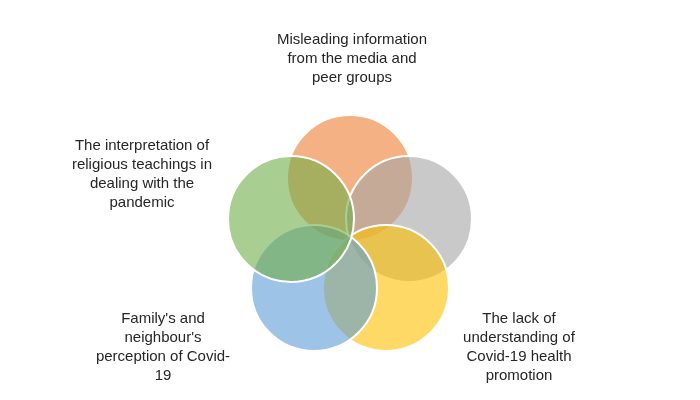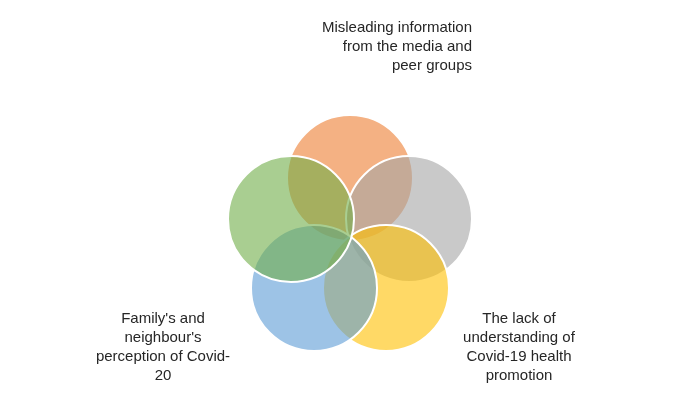--- a/index.html
+++ b/index.html
@@ -26,21 +26,21 @@
     stroke-width: 2;
   }
   .venn-label {
     position: absolute;
     text-align: center;
     white-space: pre-line;
     color: #262626;
     font-size: 15px;
     line-height: 19px;
   }
-  .label-top         { left: 232px; top: 17px;  width: 240px; text-align: right; }
+  .label-top         { left: 232px; top: 29px;  width: 240px; }
   .label-upper-right { left: 450px; top: 145px; width: 200px; }
   .label-lower-right { left: 419px; top: 308px; width: 200px; }
   .label-lower-left  { left: 63px;  top: 308px; width: 200px; }
   .label-upper-left  { left: 42px;  top: 135px; width: 200px; }
 </style>
 </head>
 <body>
 
 <div class="stage">
 
@@ -58,16 +58,20 @@
 
 
   <div class="venn-label label-lower-right">The lack of
 understanding of
 Covid-19 health
 promotion</div>
 
   <div class="venn-label label-lower-left">Family's and
 neighbour's
 perception of Covid-
-20</div>
+19</div>
 
+  <div class="venn-label label-upper-left">The interpretation of
+religious teachings in
+dealing with the
+pandemic</div>
 
 </div>
 
 </body></html>

